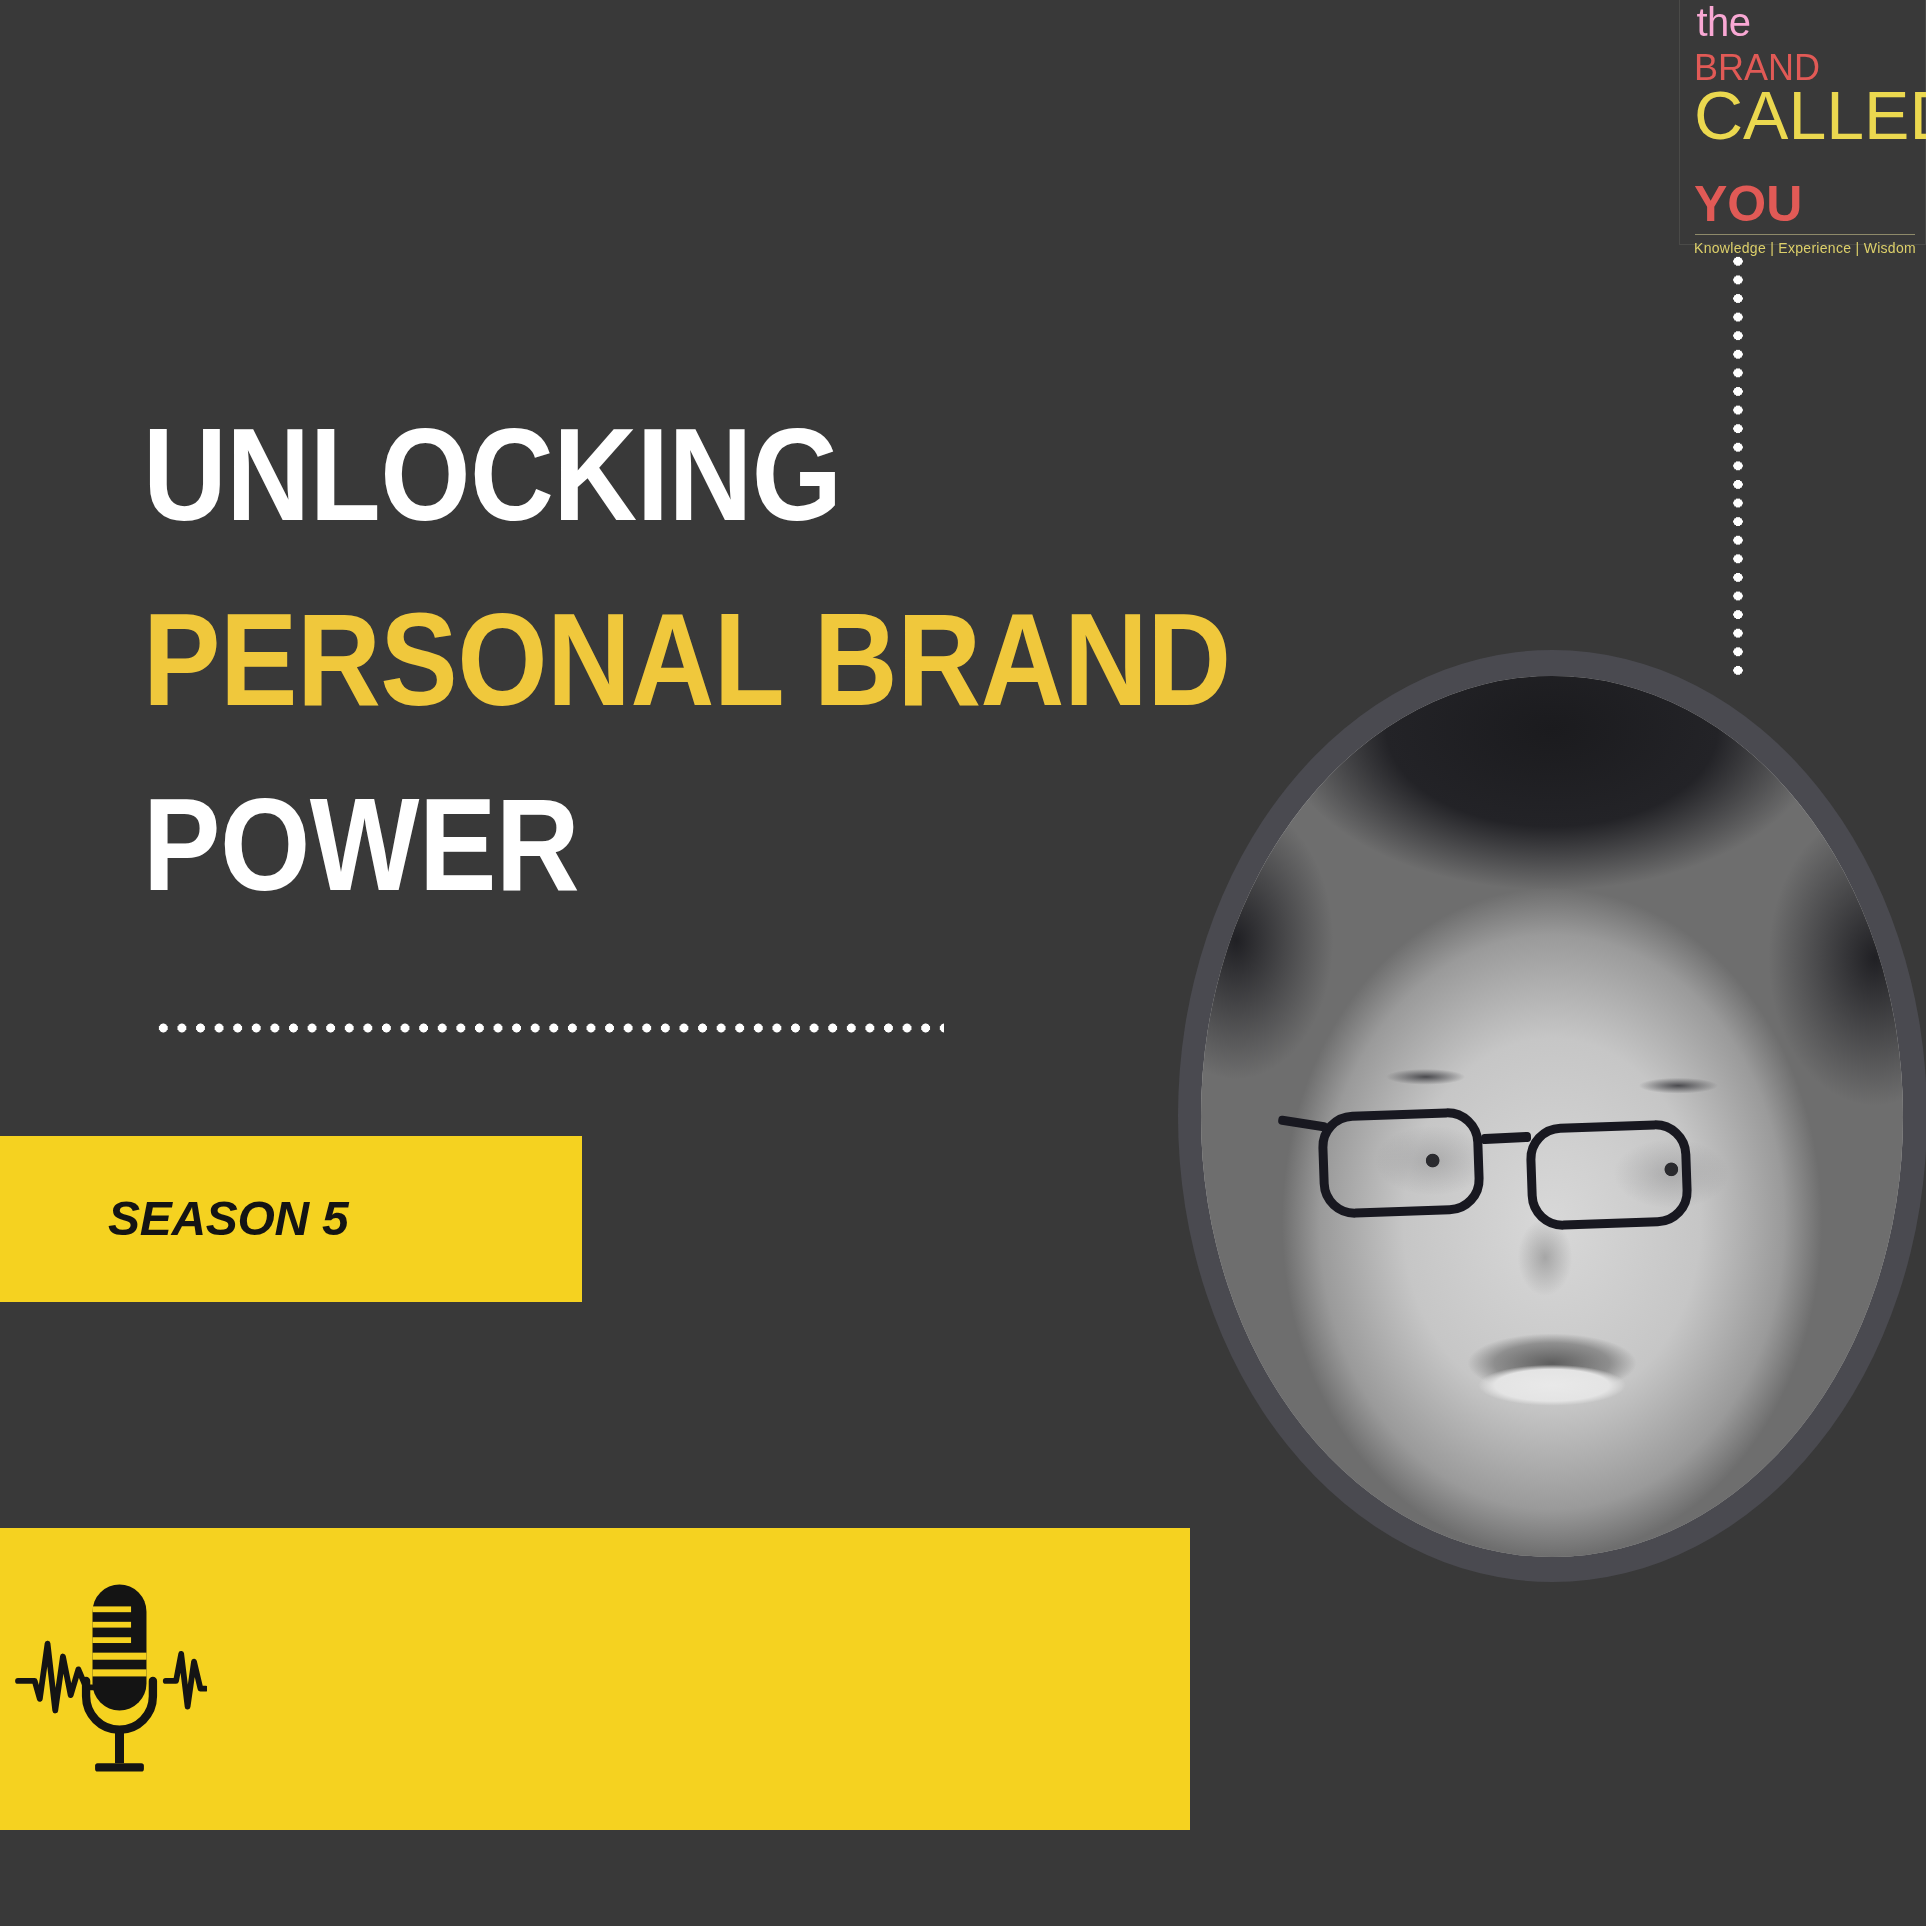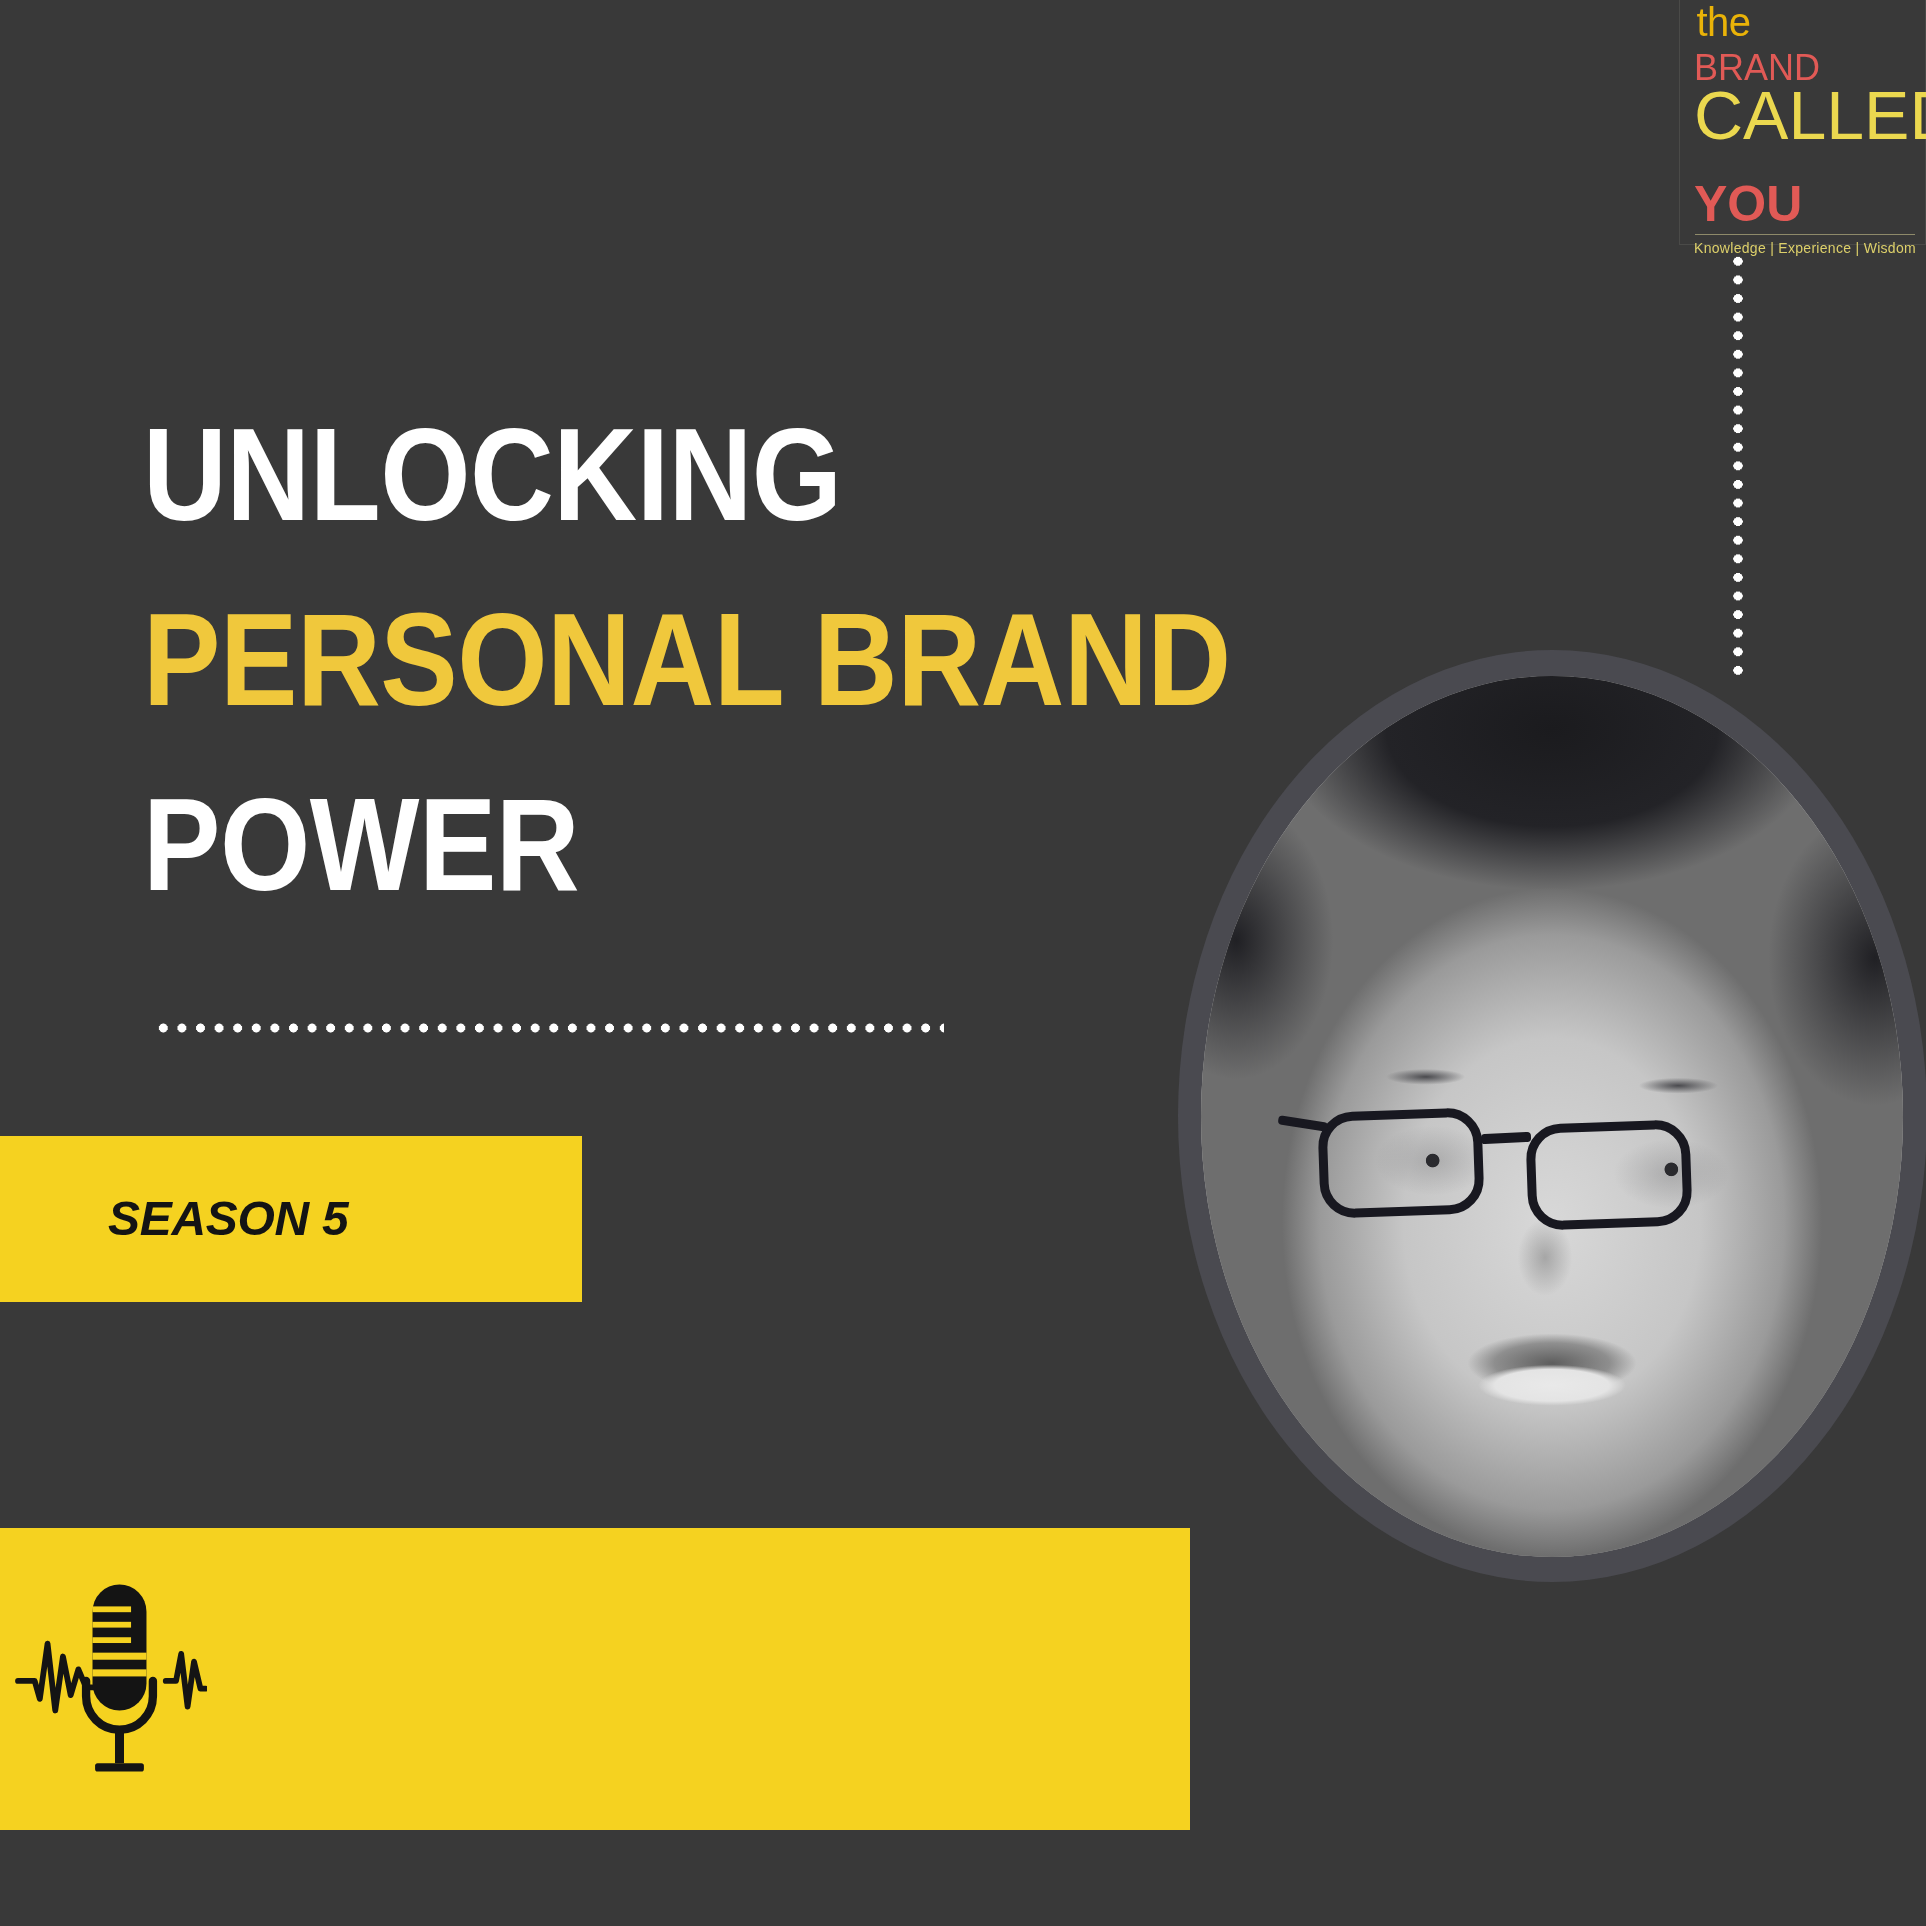--- a/index.html
+++ b/index.html
@@ -17,21 +17,21 @@
   
   .logo-box{
     position:absolute; left:1679px; top:-3.9px;
     width:247px; height:249px;
     border-left:1.3px solid #4a4a48;
     border-right:1.3px solid #4a4a48;
     border-bottom:1.3px solid #4a4a48;
     padding:7.7px 9px 5.1px 14px;
   }
   .logo-the{
-    font-size:40px; font-weight:400; color:#eab308;
+    font-size:40px; font-weight:400; color:#f9a8d4;
     line-height:0.92; letter-spacing:-0.6px; margin-left:2.6px;
   }
   .logo-brand{
     font-size:36px; font-weight:400; color:#e15a56;
     line-height:0.92; letter-spacing:0px; margin-top:10px;
   }
   .logo-called{
     font-size:68px; font-weight:400; color:#ebd84f;
     line-height:0.92; letter-spacing:0px;
   }

